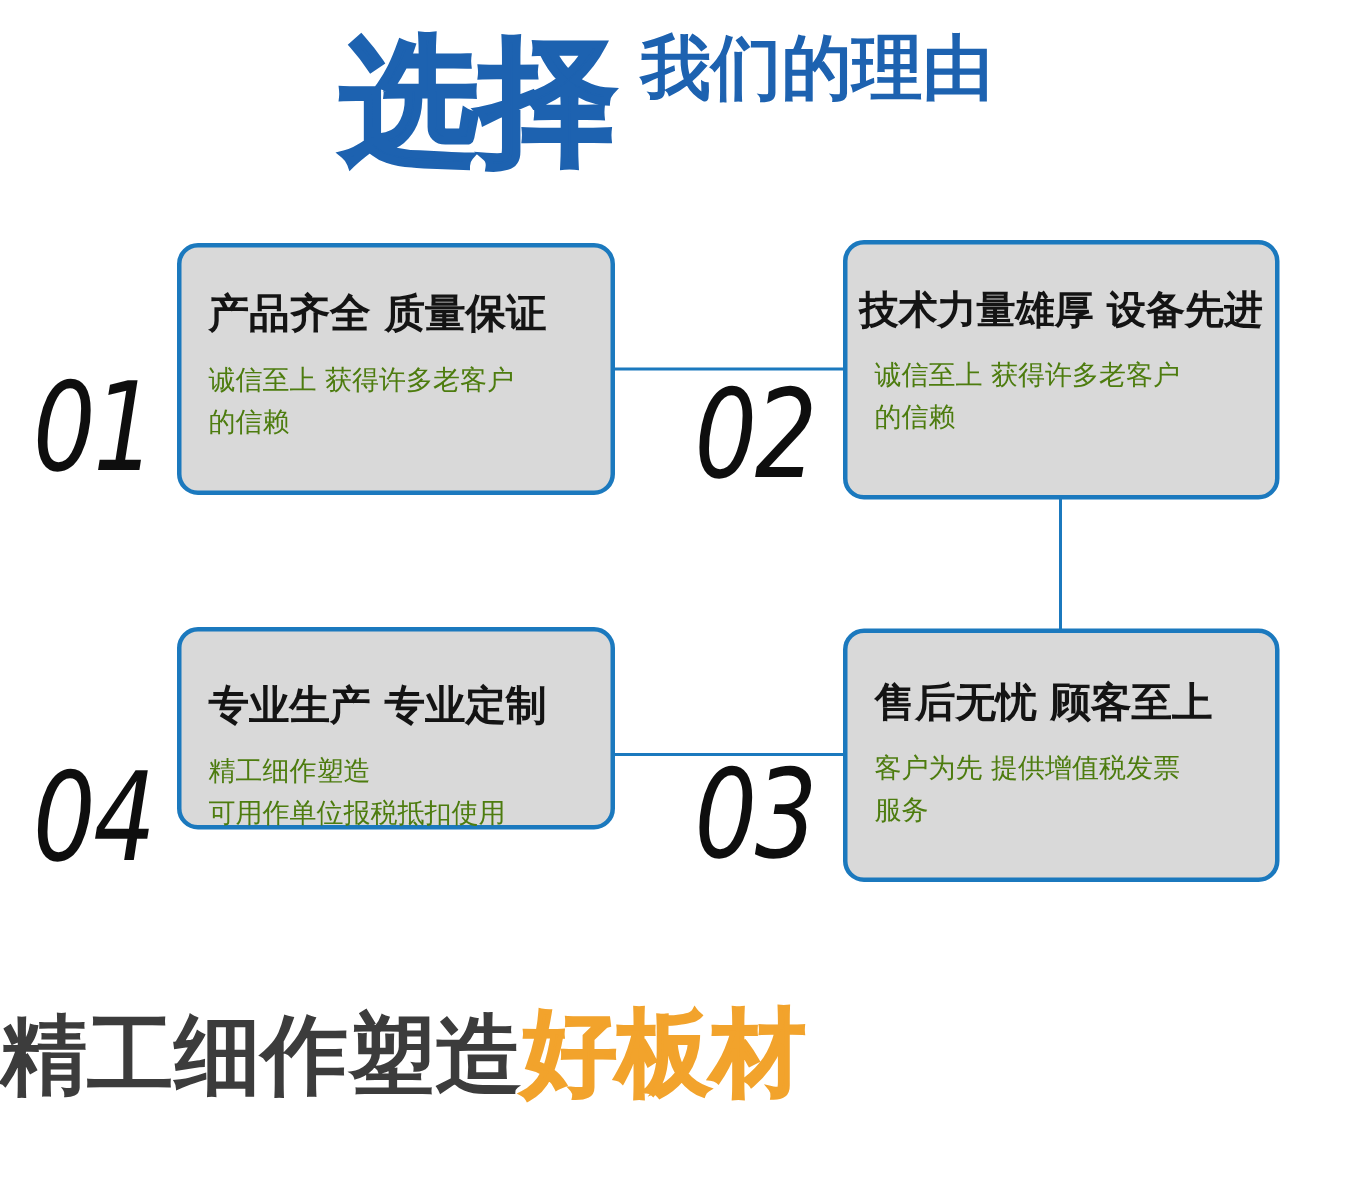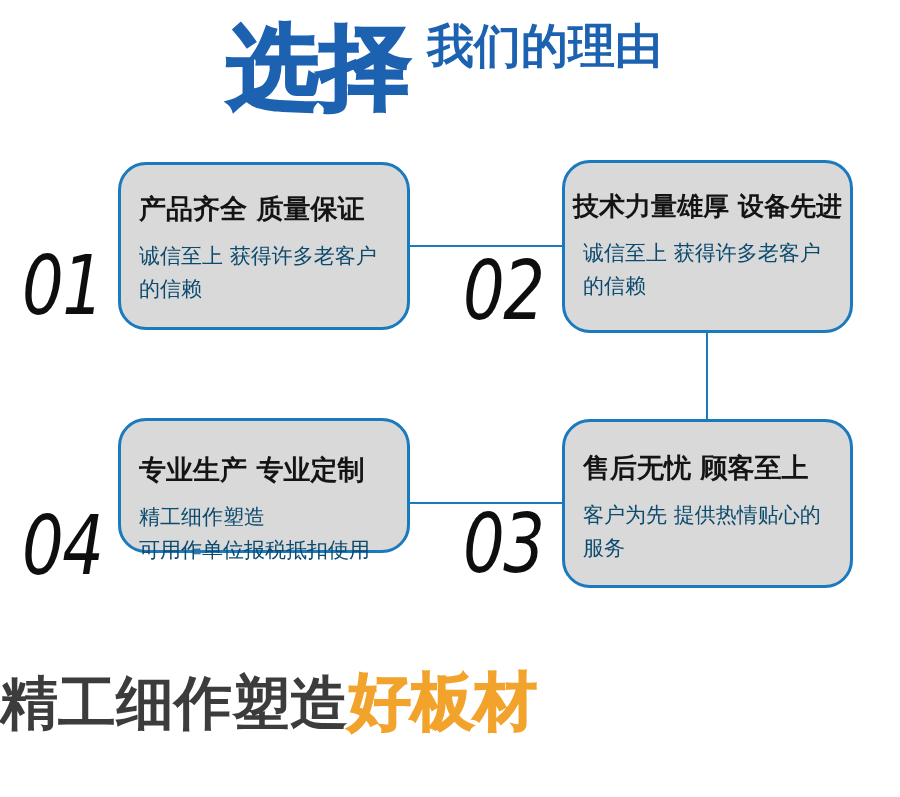--- a/index.html
+++ b/index.html
@@ -20,25 +20,25 @@
     font-size:92px;line-height:1;font-weight:900;color:var(--blue-title);
     -webkit-text-stroke:2.5px var(--blue-title);letter-spacing:0;
   }
   .title-sub{
     font-size:47px;line-height:1;font-weight:600;color:var(--blue-title);
     margin-left:16px;margin-bottom:16px;
   }
   
   .card{
     position:absolute;background:var(--box-fill);
-    border:3px solid var(--blue-line);border-radius:28px;
+    border:3px solid var(--blue-line);border-radius:14px;
     box-sizing:border-box;padding:26px 14px 0 18px;
   }
   .card-title{font-size:27px;font-weight:700;color:#141414;white-space:nowrap;}
-  .card-desc{margin-top:13px;font-size:21px;line-height:1.55;color:#0c4a6e;white-space:pre-line;}
+  .card-desc{margin-top:13px;font-size:18px;line-height:1.55;color:#4d7c0f;white-space:pre-line;}
   .card1{left:118px;top:162px;width:292px;height:168px;}
   .card2{left:562px;top:160px;width:291px;height:173px;}
   .card2 .card-title{font-size:26px;margin-left:-10px;}
   .card3{left:562px;top:419px;width:291px;height:169px;padding-top:28px;}
   .card4{left:118px;top:418px;width:292px;height:135px;padding-top:31px;}
   
   .num{
     position:absolute;font-size:82px;line-height:1;font-style:italic;
     font-weight:500;color:#0e0e0e;transform:scaleX(0.8);transform-origin:left bottom;
     letter-spacing:-2px;white-space:nowrap;
@@ -86,21 +86,21 @@
   </div>
 
   <div class="card card2">
     <div class="card-title">技术力量雄厚 设备先进</div>
     <div class="card-desc">诚信至上 获得许多老客户
 的信赖</div>
   </div>
 
   <div class="card card3">
     <div class="card-title">售后无忧 顾客至上</div>
-    <div class="card-desc">客户为先 提供热情贴心的
+    <div class="card-desc">客户为先 提供增值税发票
 服务</div>
   </div>
 
   <div class="card card4">
     <div class="card-title">专业生产 专业定制</div>
     <div class="card-desc">精工细作塑造
 可用作单位报税抵扣使用</div>
   </div>
 
   <div class="tagline">

